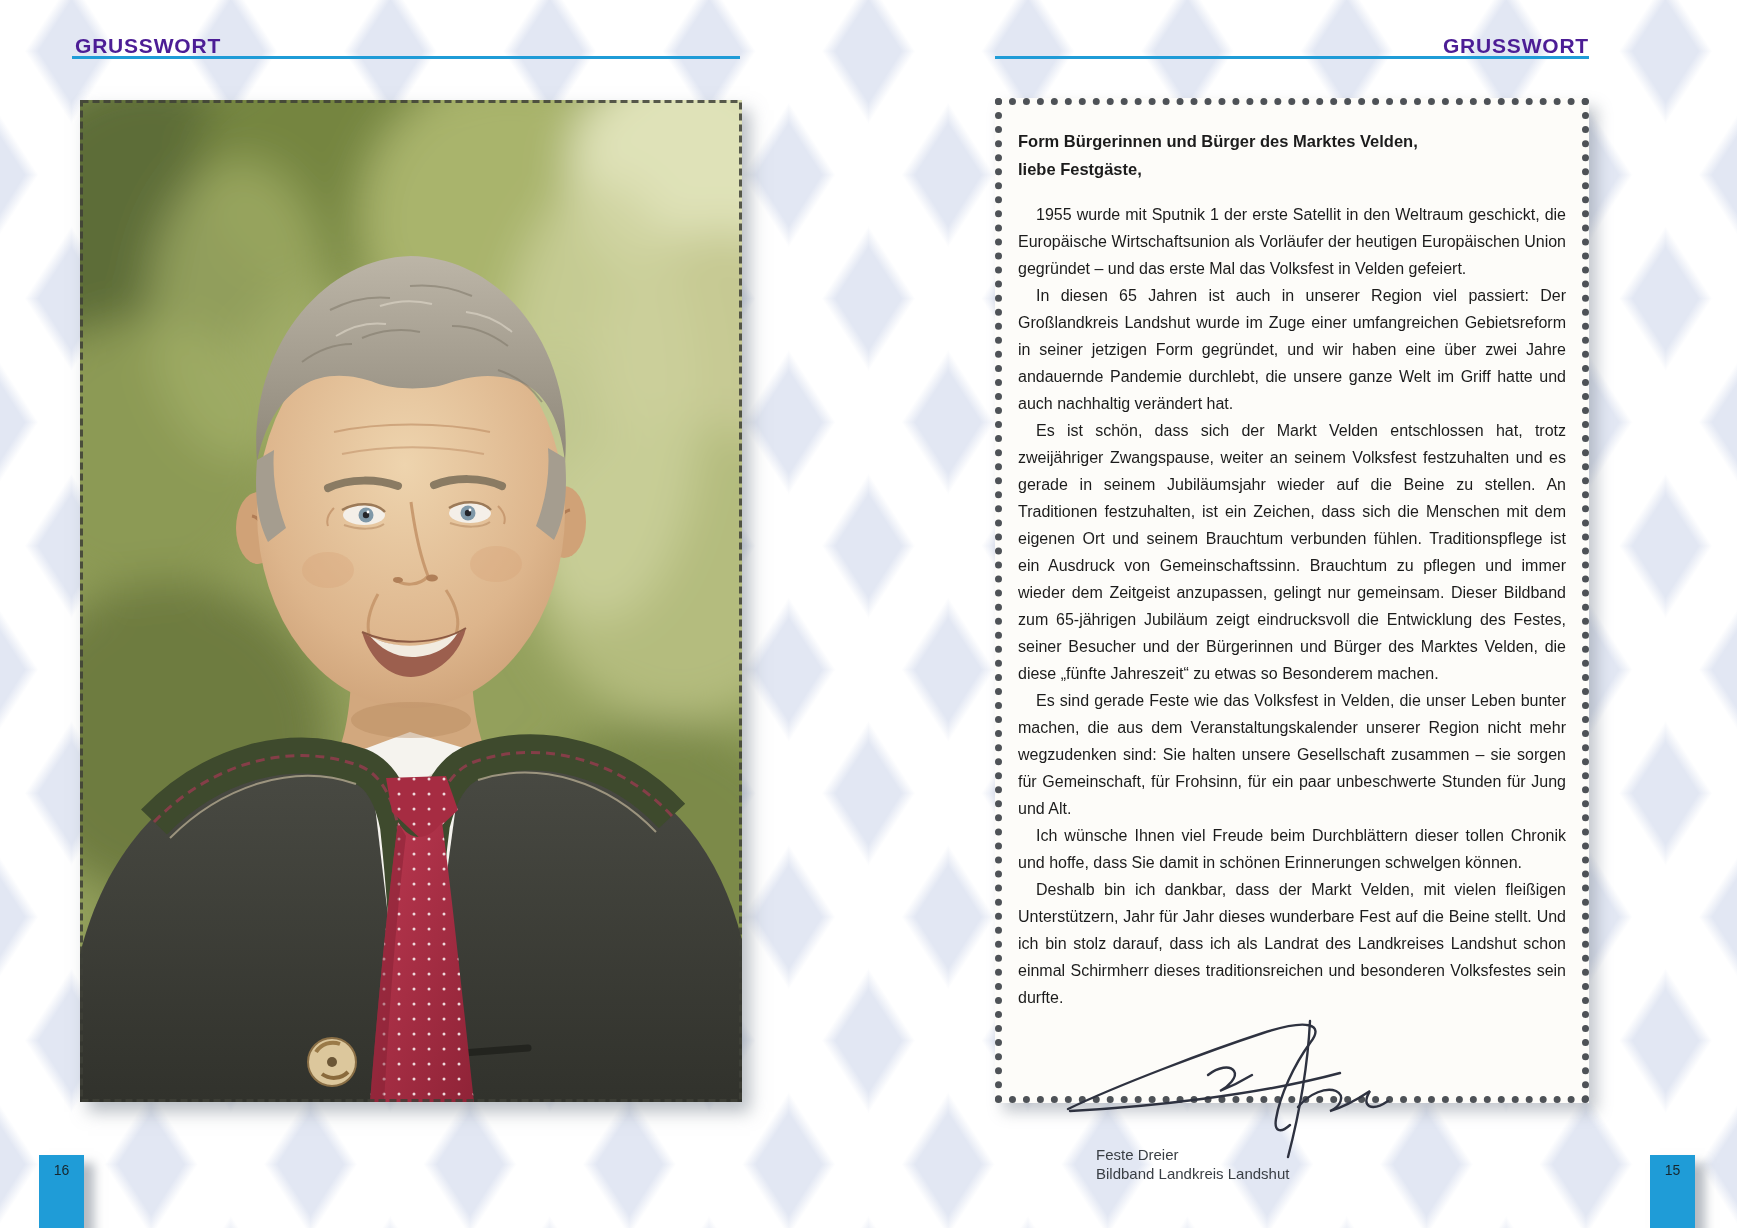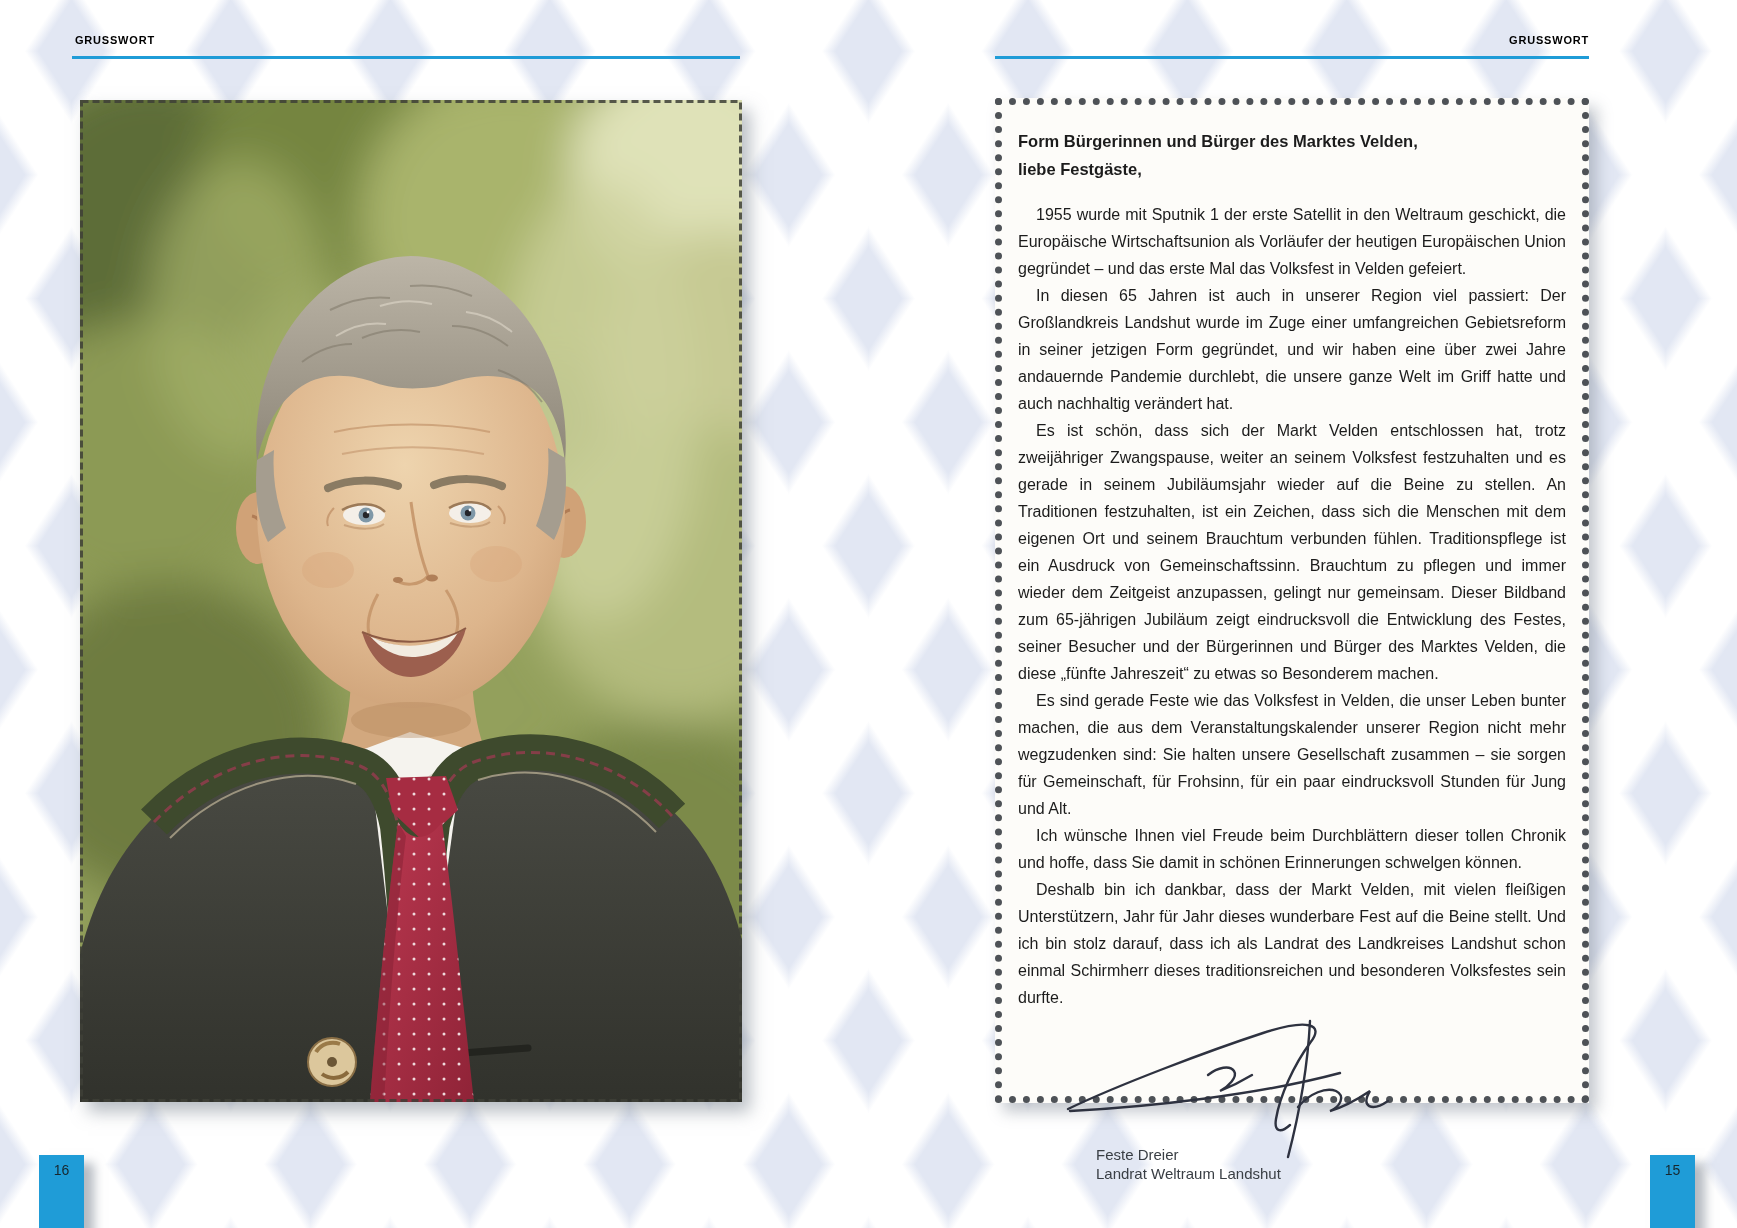--- a/index.html
+++ b/index.html
@@ -7,22 +7,22 @@
     width:1737px;height:1228px;position:relative;overflow:hidden;
     font-family:"Liberation Sans",sans-serif;
     
     background-color:#e2e7f3;
     background-image:
       repeating-linear-gradient(57.2deg,  #e2e7f3 0px, #e2e7f3 55px, #ffffff 67px, #ffffff 122px, #e2e7f3 134px),
       repeating-linear-gradient(-57.2deg, #e2e7f3 0px, #e2e7f3 55px, #ffffff 67px, #ffffff 122px, #e2e7f3 134px);
     background-blend-mode:lighten;
   }
   .page-header{
-    position:absolute;top:34px;font-size:11px;font-weight:700;
-    letter-spacing:.8px;color:#000000;
+    position:absolute;top:34px;font-size:21px;font-weight:700;
+    letter-spacing:.8px;color:#4c1d95;
   }
   .header-rule{
     position:absolute;top:56px;height:3px;background:var(--accent,#1f9cd7);
   }
   .photo-frame{
     position:absolute;left:80px;top:100px;width:662px;height:1002px;
     box-shadow:8px 10px 16px rgba(116,126,138,.5);
     background:#8d9a58;
   }
   .photo-frame svg{display:block;width:662px;height:1002px;}
@@ -197,36 +197,36 @@
 
 <div class="letter-box">
   <div class="salutation">
     <div>Form Bürgerinnen und Bürger des Marktes Velden,</div>
     <div>liebe Festgäste,</div>
   </div>
   <div class="letter-body">
     <p>1955 wurde mit Sputnik 1 der erste Satellit in den Weltraum geschickt, die Europäische Wirtschaftsunion als Vorläufer der heutigen Europäischen Union gegründet – und das erste Mal das Volksfest in Velden gefeiert.</p>
     <p>In diesen 65 Jahren ist auch in unserer Region viel passiert: Der Großlandkreis Landshut wurde im Zuge einer umfangreichen Gebietsreform in seiner jetzigen Form gegründet, und wir haben eine über zwei Jahre andauernde Pandemie durchlebt, die unsere ganze Welt im Griff hatte und auch nachhaltig verändert hat.</p>
     <p>Es ist schön, dass sich der Markt Velden entschlossen hat, trotz zweijähriger Zwangspause, weiter an seinem Volksfest festzuhalten und es gerade in seinem Jubiläumsjahr wieder auf die Beine zu stellen. An Traditionen festzuhalten, ist ein Zeichen, dass sich die Menschen mit dem eigenen Ort und seinem Brauchtum verbunden fühlen. Traditionspflege ist ein Ausdruck von Gemeinschaftssinn. Brauchtum zu pflegen und immer wieder dem Zeitgeist anzupassen, gelingt nur gemeinsam. Dieser Bildband zum 65-jährigen Jubiläum zeigt eindrucksvoll die Entwicklung des Festes, seiner Besucher und der Bürgerinnen und Bürger des Marktes Velden, die diese „fünfte Jahreszeit“ zu etwas so Besonderem machen.</p>
-    <p>Es sind gerade Feste wie das Volksfest in Velden, die unser Leben bunter machen, die aus dem Veranstaltungskalender unserer Region nicht mehr wegzudenken sind: Sie halten unsere Gesellschaft zusammen – sie sorgen für Gemeinschaft, für Frohsinn, für ein paar eindrucksvoll Stunden für Jung und Alt.</p>
+    <p>Es sind gerade Feste wie das Volksfest in Velden, die unser Leben bunter machen, die aus dem Veranstaltungskalender unserer Region nicht mehr wegzudenken sind: Sie halten unsere Gesellschaft zusammen – sie sorgen für Gemeinschaft, für Frohsinn, für ein paar unbeschwerte Stunden für Jung und Alt.</p>
     <p>Ich wünsche Ihnen viel Freude beim Durchblättern dieser tollen Chronik und hoffe, dass Sie damit in schönen Erinnerungen schwelgen können.</p>
     <p>Deshalb bin ich dankbar, dass der Markt Velden, mit vielen fleißigen Unterstützern, Jahr für Jahr dieses wunderbare Fest auf die Beine stellt. Und ich bin stolz darauf, dass ich als Landrat des Landkreises Landshut schon einmal Schirmherr dieses traditionsreichen und besonderen Volksfestes sein durfte.</p>
   </div>
   <div class="signature-wrap">
     <svg width="340" height="150" viewBox="0 0 340 150" aria-hidden="true">
       <g fill="none" stroke="#2e3240" stroke-width="2.4" stroke-linecap="round">
         <path d="M10,98 C60,74 150,40 205,22 C248,8 268,12 252,32 C236,54 222,84 218,108 C216,120 222,123 232,114"></path>
         <path d="M252,10 C250,50 242,100 230,146"></path>
         <path d="M12,100 C90,96 200,84 282,62"></path>
         <path d="M240,96 C252,82 268,76 278,80 C288,85 282,96 272,100 C286,96 300,88 312,80 C302,96 314,101 330,90"></path>
         <path d="M150,64 C160,56 172,54 176,60 C180,66 170,76 162,80 C172,76 184,70 194,64"></path>
       </g>
     </svg>
     <div class="signer">
       <div>Feste Dreier</div>
-      <div>Landrat Weltraum Landshut</div>
+      <div>Bildband Landkreis Landshut</div>
     </div>
   </div>
 </div>
 
 <div class="page-tab tab-right">
   <span>15</span>
 </div>
 
 </body></html>

